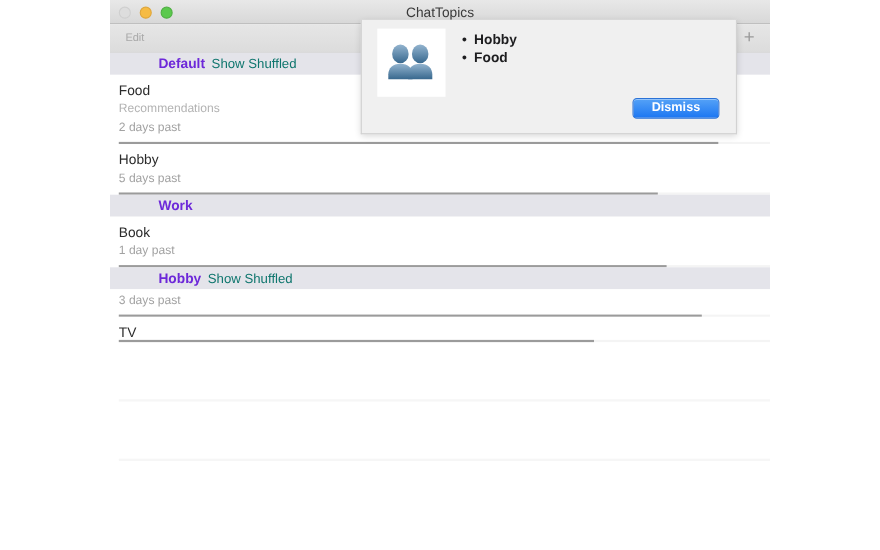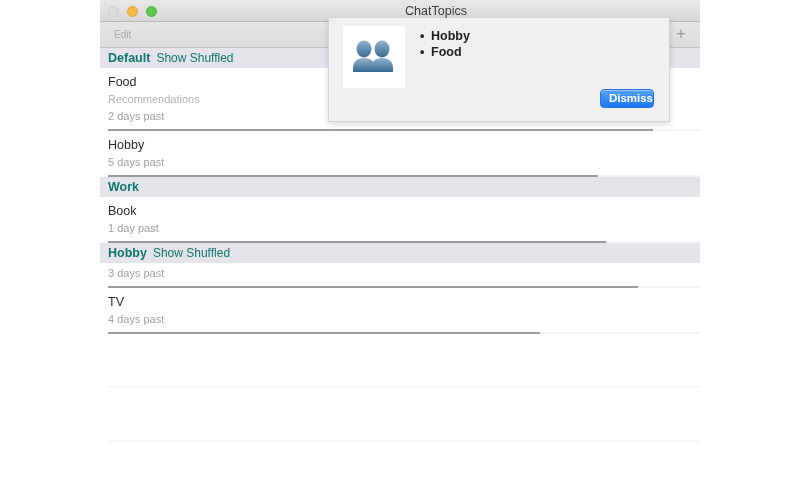--- a/index.html
+++ b/index.html
@@ -57,21 +57,20 @@
   .window-title {
     position: absolute;
     left: 0;
     top: 0;
     width: 600px;
     height: 22px;
     line-height: 22px;
     text-align: center;
     font-size: 12.5px;
     color: #3a3a3a;
-    padding-left: 36px;
   }
 
   
   .toolbar {
     position: absolute;
     left: 0;
     top: 22px;
     width: 600px;
     height: 26px;
     background: linear-gradient(#e6e6e6, #dcdcdc);
@@ -114,21 +113,22 @@
     background: #e4e4ea;
     box-sizing: border-box;
     padding-left: 8px;
     display: flex;
     align-items: center;
     gap: 6px;
   }
   .section-title {
     font-size: 12.5px;
     font-weight: bold;
-    color: #0f766e;
+    color: #6d28d9;
+    margin-left: 36px;
   }
   .section-action {
     font-size: 12px;
     color: #0f766e;
   }
 
   .row {
     position: relative;
     box-sizing: border-box;
     padding-left: 8px;
@@ -215,31 +215,31 @@
   .dialog-bullets li::before {
     content: "•";
     position: absolute;
     left: -11px;
     top: 0;
   }
   .dismiss-btn {
     position: absolute;
     right: 15px;
     bottom: 13px;
-    width: 54px;
+    width: 79px;
     height: 19px;
     border-radius: 4px;
     border: 1px solid #2b72d6;
     background: linear-gradient(#55a2f7, #1d77f2);
     color: #ffffff;
     font-size: 11.5px;
     font-weight: bold;
     font-family: "Liberation Sans", sans-serif;
     line-height: 17px;
-    text-align: right;
+    text-align: center;
     padding: 0;
     box-shadow: inset 0 1px 0 rgba(255,255,255,0.38);
     cursor: default;
   }
 </style>
 </head>
 <body>
 
 <div class="window">
 
@@ -292,21 +292,20 @@
         <span class="section-action">Show Shuffled</span>
       </div>
       <div class="row">
         <div class="row-date">3 days past</div>
       </div>
       <div class="sep">
         <div class="fill" style="width: 530px;"></div>
       </div>
       <div class="row">
         <div class="row-title">TV</div>
-        <div class="row-date">4 days past</div>
       </div>
       <div class="sep">
         <div class="fill" style="width: 432px;"></div>
       </div>
       <div class="empty-row"></div>
       <div class="sep faint"></div>
       <div class="empty-row"></div>
       <div class="sep faint"></div>
       <div class="empty-row"></div>
     </div>

